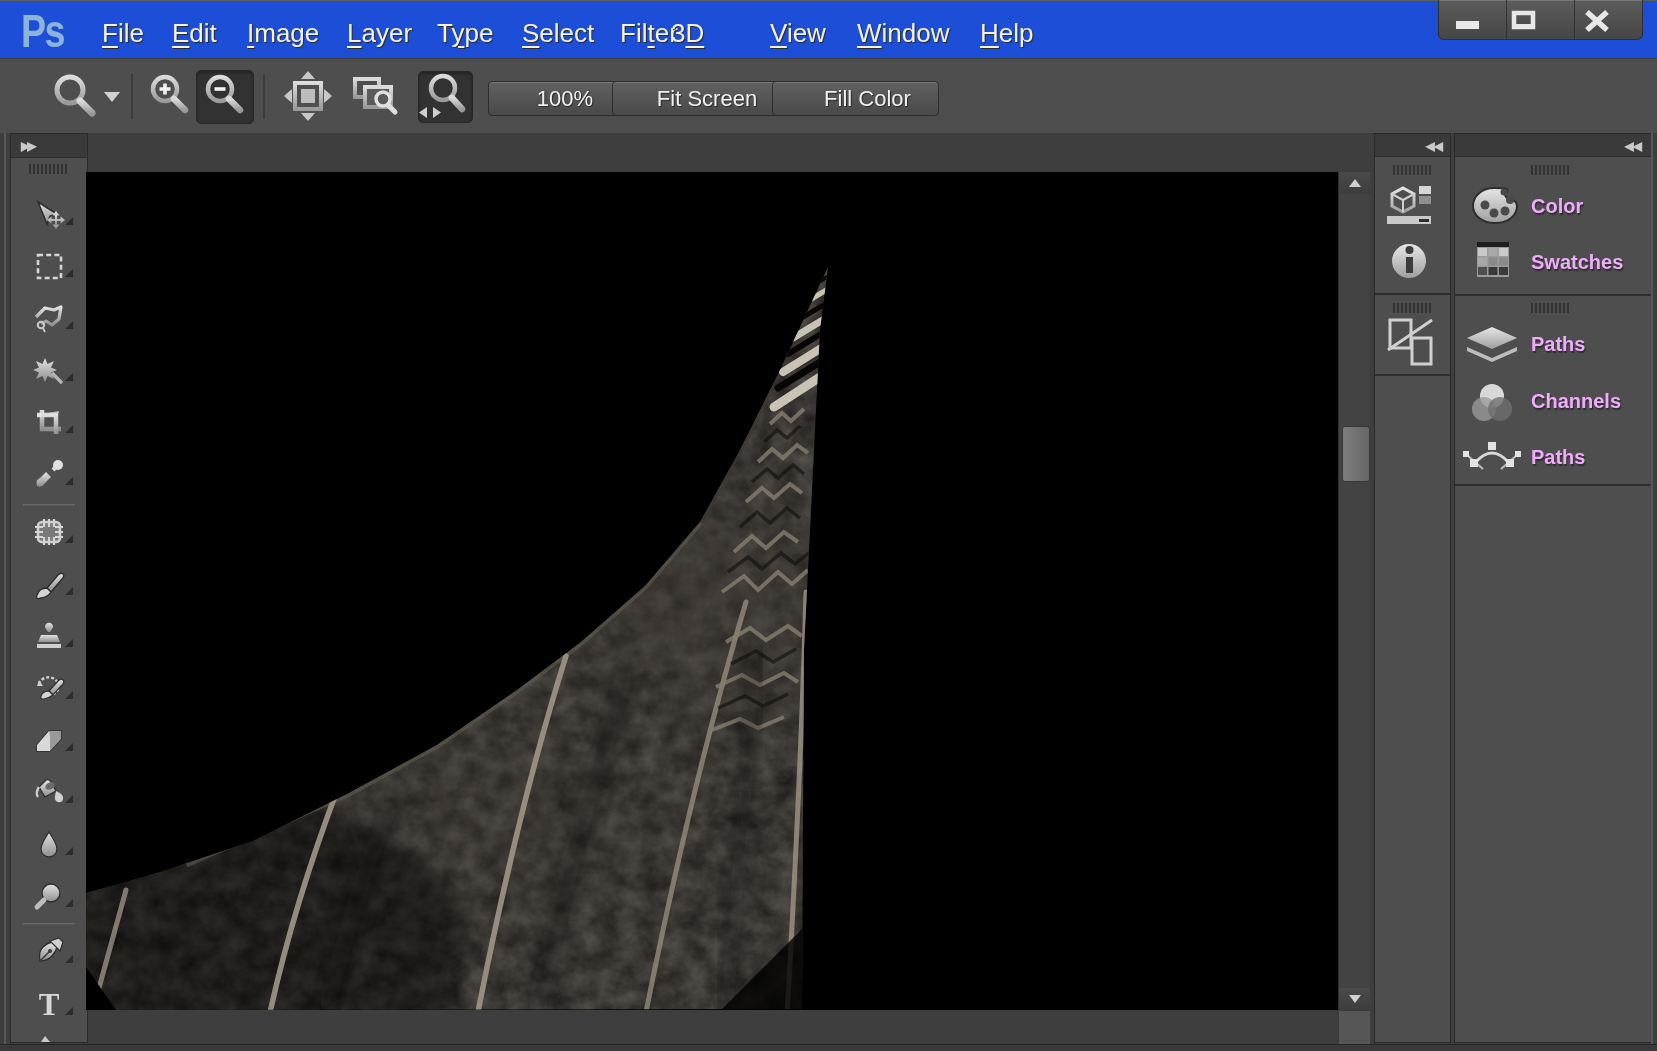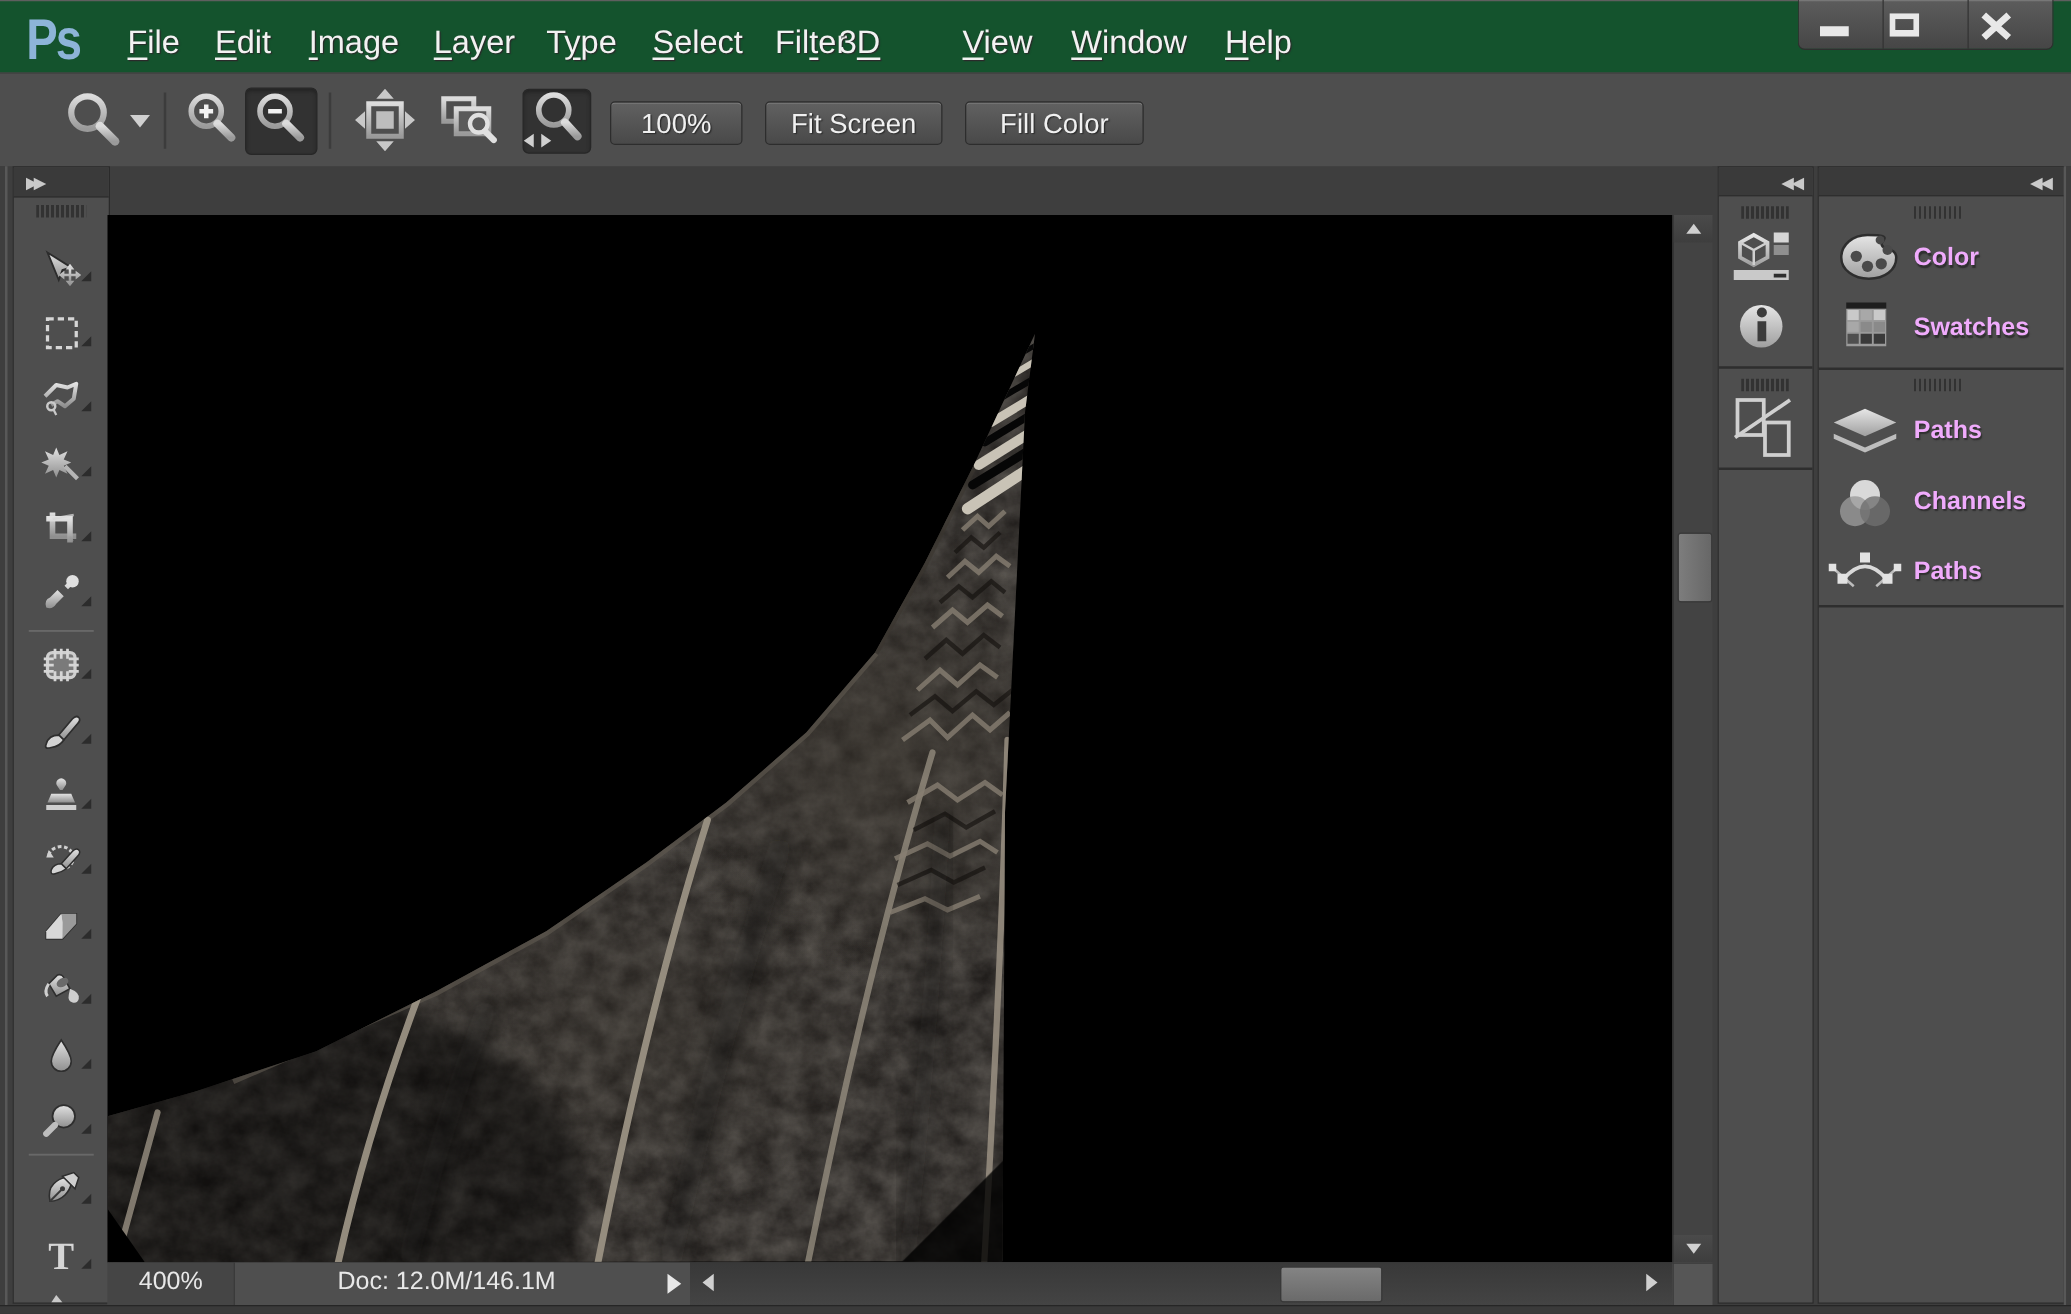--- a/index.html
+++ b/index.html
@@ -1,30 +1,30 @@
 <!DOCTYPE html>
 <html><head>
 <meta charset="utf-8">
 <style>
   html,body{margin:0;padding:0;}
   body{width:1657px;height:1051px;position:relative;overflow:hidden;
        font-family:"Liberation Sans",sans-serif;background:#484848;}
   .abs{position:absolute;}
   
-  #menubar{left:0;top:0;width:1657px;height:58px;background:#14532d;border-top:1px solid #5f5f5f;}
+  #menubar{left:0;top:0;width:1657px;height:58px;background:#1d4ed8;border-top:1px solid #5f5f5f;}
   .menu{position:absolute;top:17px;font-size:26px;color:#f2f2f2;text-shadow:1px 1px 1px #2a2a2a;}
   .menu u{text-decoration-thickness:1.5px;text-underline-offset:4px;}
   #pslogo{position:absolute;left:21px;top:3px;font-size:46px;font-weight:bold;color:#8db4d8;letter-spacing:-2px;transform:scaleX(.82);transform-origin:0 0;}
   
   #optbar{left:0;top:58px;width:1657px;height:75px;background:#4e4e4e;border-top:1px solid #404040;border-bottom:2px solid #303030;}
   .vsep{position:absolute;width:2px;background:#3c3c3c;}
   .pressed{position:absolute;background:#323232;border:1px solid #272727;border-radius:5px;box-shadow:inset 0 2px 3px #242424;}
   .btn{position:absolute;height:33px;background:linear-gradient(#616161,#494949);border:1px solid #2d2d2d;
        border-radius:4px;color:#f0f0f0;font-size:22px;text-align:center;line-height:33px;
-       box-shadow:inset 0 1px 0 #7a7a7a;text-shadow:1px 1px 1px #2a2a2a;}
+       box-shadow:inset 0 1px 0 #7a7a7a;text-shadow:1px 1px 1px #2a2a2a;padding-left:24px;}
   
   #winbtns{left:1438px;top:0;width:203px;height:39px;background:linear-gradient(#5c5c5c,#464646);
            border:1px solid #2f2f2f;border-top:none;border-radius:0 0 6px 6px;box-shadow:inset 0 1px 0 #777;}
   .wsep{position:absolute;top:0;width:1px;height:39px;background:#333;}
   
   #main{left:0;top:133px;width:1657px;height:911px;background:#3e3e3e;}
   
   #toolbar{left:10px;top:0;width:76px;height:908px;background:#4e4e4e;border:1px solid #2a2a2a;}
   #toolhead{left:0;top:0;width:76px;height:23px;background:#3a3a3a;border-bottom:1px solid #2e2e2e;}
   .grip{position:absolute;height:10px;background:repeating-linear-gradient(90deg,#323232 0,#323232 2px,transparent 2px,transparent 4px);}
@@ -346,35 +346,20 @@
   <div id="vscroll" class="abs">
     <div class="abs" style="left:0;top:0;width:32px;height:22px;background:linear-gradient(#4a4a4a,#3e3e3e)">
       <div class="tri" style="left:10px;top:7px;border-left:6px solid transparent;border-right:6px solid transparent;border-bottom:8px solid #d0d0d0"></div>
     </div>
     <div class="abs" style="left:0;top:816px;width:32px;height:22px;background:linear-gradient(#4a4a4a,#3e3e3e)">
       <div class="tri" style="left:10px;top:7px;border-left:6px solid transparent;border-right:6px solid transparent;border-top:8px solid #d0d0d0"></div>
     </div>
     <div class="abs" style="left:3px;top:254px;width:26px;height:54px;background:linear-gradient(90deg,#7d7d7d,#676767);border-radius:3px;border:1px solid #383838"></div>
   </div>
 
-  <div id="status" class="abs">
-    <div class="abs" style="left:0;top:0;width:101px;height:34px;background:#454545;border-right:1px solid #3a3a3a">
-      <span class="abs" style="left:25px;top:4px">400%</span>
-    </div>
-    <div class="abs" style="left:102px;top:0;width:364px;height:34px;background:#4f4f4f;">
-      <span class="abs" style="left:82px;top:4px">Doc: 12.0M/146.1M</span>
-      <div class="tri" style="left:346px;top:9px;border-top:8px solid transparent;border-bottom:8px solid transparent;border-left:11px solid #e8e8e8"></div>
-    </div>
-
-    <div class="abs" style="left:466px;top:0;width:786px;height:34px;background:linear-gradient(#383838,#444444)">
-      <div class="tri" style="left:10px;top:9px;border-top:7px solid transparent;border-bottom:7px solid transparent;border-right:9px solid #d0d0d0"></div>
-      <div class="abs" style="left:472px;top:3px;width:80px;height:27px;background:linear-gradient(#848484,#6a6a6a);border-radius:3px;border:1px solid #383838"></div>
-      <div class="tri" style="left:765px;top:9px;border-top:7px solid transparent;border-bottom:7px solid transparent;border-left:9px solid #d0d0d0"></div>
-    </div>
-  </div>
 
   <div class="abs" style="left:1338px;top:877px;width:32px;height:34px;background:#565656;border-left:1px solid #3a3a3a;border-top:1px solid #3a3a3a"></div>
 
   <div id="rdock" class="abs">
 
     <div class="panelbox" style="left:4px;top:0;width:75px;height:908px">
       <div class="phead">
           <span class="chev" style="right:8px">◀◀</span>
         </div>
       <div class="grip" style="left:18px;top:31px;width:38px"></div>

